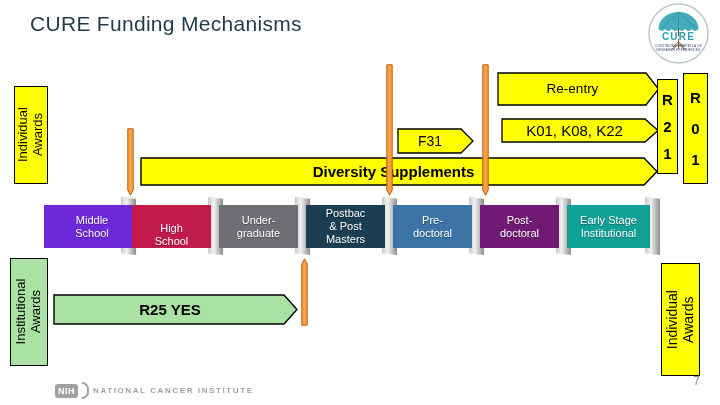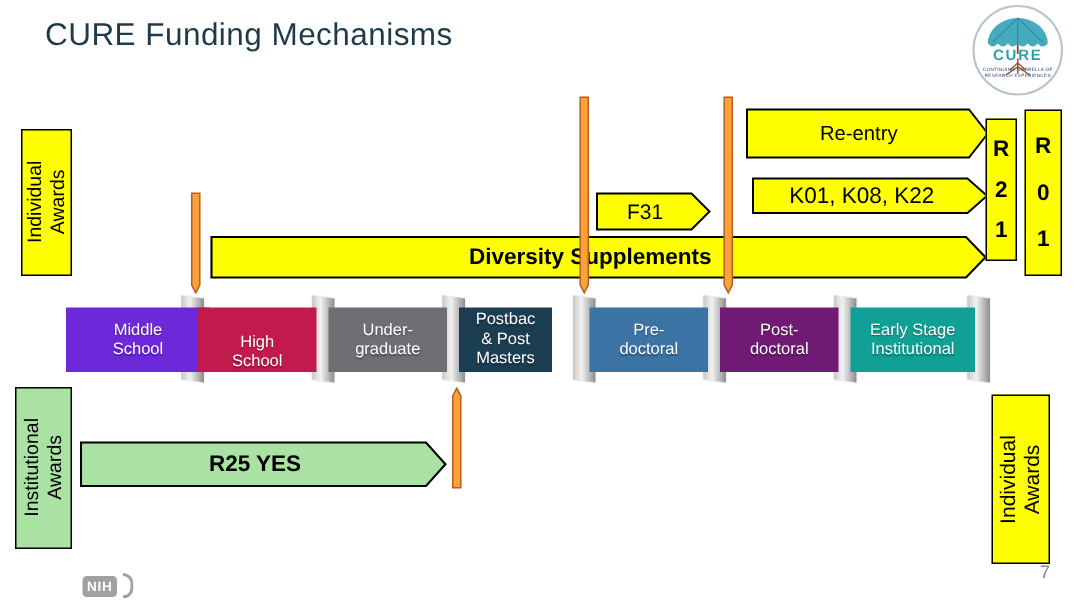--- a/index.html
+++ b/index.html
@@ -149,21 +149,21 @@
   <div>School</div>
 </div>
 <div class="stage" style="left: 132px; width: 79px; background-color: rgb(195, 26, 78); justify-content: flex-end;">
   <div>High</div>
   <div>School</div>
 </div>
 <div class="stage" style="left: 219px; width: 79px; background-color: rgb(110, 111, 114);">
   <div>Under-</div>
   <div>graduate</div>
 </div>
-<div class="stage" style="left: 306px; width: 62px; background-color: rgb(28, 62, 83);">
+<div class="stage" style="left: 306px; width: 79px; background-color: rgb(28, 62, 83);">
   <div>Postbac</div>
   <div>&amp; Post</div>
   <div>Masters</div>
 </div>
 <div class="stage" style="left: 393px; width: 79px; background-color: rgb(60, 116, 165); align-items: center;">
   <div>Pre-</div>
   <div>doctoral</div>
 </div>
 <div class="stage" style="left: 480px; width: 79px; background-color: #701a75;">
   <div>Post-</div>
@@ -193,15 +193,16 @@
 <div class="vbox" style="left: 661px; top: 263px; width: 39px; height: 113px; background-color: rgb(255, 255, 0);">
   <div class="vtext" style="width:113px;font-size:14px">
     <div>Individual</div>
     <div>Awards</div>
   </div>
 </div>
 
 <div class="nih">
   <span class="nih-badge">NIH</span>
   <span class="nih-arc"></span>
+  <span class="nih-text">NATIONAL CANCER INSTITUTE</span>
 </div>
 
 <div class="page-num">7</div>
 
 </body></html>

